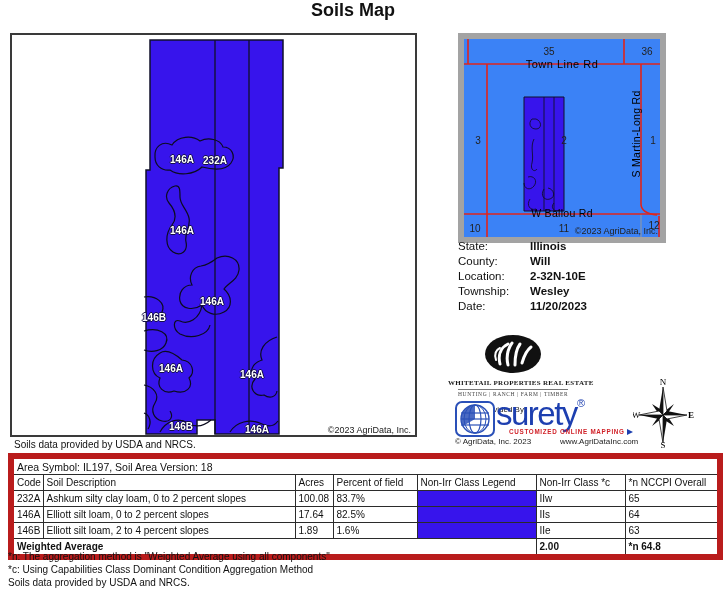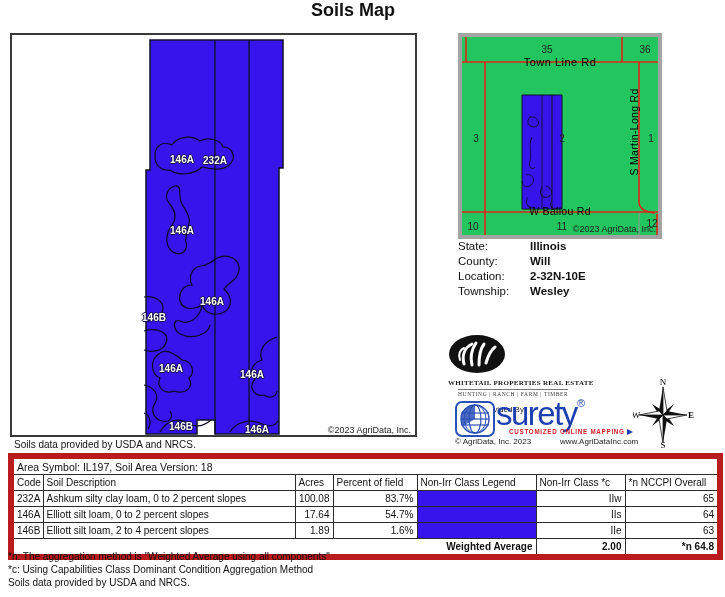--- a/index.html
+++ b/index.html
@@ -11,51 +11,51 @@
   .page-title{left:0;top:6;width:706px;text-align:center;font-size:18px;font-weight:bold;}
   
   .map-panel{left:10px;top:33px;width:403px;height:400px;border:2px solid #3a3a3a;background:#fff;}
   .soil-label{
     position:absolute;transform:translate(-50%,-50%);
     font-size:10px;font-weight:600;color:#fff;white-space:nowrap;
     text-shadow:1px 0 0 #141046,-1px 0 0 #141046,0 1px 0 #141046,0 -1px 0 #141046;
   }
   .map-copy{position:absolute;right:4px;bottom:0px;font-size:9px;color:#222;}
   
-  .loc-panel{left:458px;top:33px;width:196px;height:198px;border:4px solid #a3a3a3;background:#22c55e;}
+  .loc-panel{left:458px;top:33px;width:196px;height:198px;border:6px solid #a3a3a3;background:#3b82f6;}
   .sec-num{position:absolute;transform:translate(-50%,-50%);font-size:10px;color:#222;}
   .road-label{position:absolute;color:#000;white-space:nowrap;}
   .road-top{left:0;right:0;top:19px;text-align:center;font-size:11px;letter-spacing:.5px;}
   .road-bottom{left:0;right:0;top:168px;text-align:center;font-size:10.5px;letter-spacing:.3px;}
   .road-right{left:117px;top:89px;width:110px;text-align:center;font-size:10.5px;letter-spacing:.3px;transform:rotate(-90deg);}
   .loc-copy{position:absolute;right:2px;bottom:1px;font-size:9px;color:#222;background:rgba(255,255,255,.0);}
   
   .info{left:458px;top:239px;width:220px;font-size:11.5px;}
   .info-row{height:15px;line-height:15px;}
   .info-row .lbl{display:inline-block;width:72px;}
   .info-row .val{font-weight:bold;}
   
-  .wt{left:448px;top:334px;width:130px;}
+  .wt{left:448px;top:334px;width:130px;text-align:center;}
   .wt-title{font-family:"Liberation Serif",serif;font-size:7px;font-weight:bold;letter-spacing:.3px;color:#1a1a1a;white-space:nowrap;margin-top:1px;}
   .wt-tag{font-family:"Liberation Serif",serif;font-size:5.5px;letter-spacing:.6px;color:#444;white-space:nowrap;border-top:1px solid #777;margin:2px 10px 0;padding-top:1px;}
   .maps-by{left:459px;top:405px;font-size:8px;color:#222;}
   
   .surety-name{left:496px;top:395px;font-size:33px;font-weight:normal;color:#1d3fb0;letter-spacing:-1.5px;}
   .surety-reg{font-size:11px;vertical-align:18px;letter-spacing:0;}
   .surety-tag{left:509px;top:428px;font-size:6.3px;font-weight:bold;color:#d01f26;letter-spacing:.7px;}
   .surety-arrow{display:inline-block;width:0;height:0;border-top:3px solid transparent;border-bottom:3px solid transparent;border-left:6px solid #1d3fb0;margin-left:2px;vertical-align:-1px;}
   .surety-copy{left:455px;top:437px;font-size:8px;color:#222;}
   .surety-url{left:560px;top:437px;font-size:8px;color:#222;}
   
   .pre-note{left:14px;top:439px;font-size:10px;}
   .soil-table{left:8px;top:453px;}
   table{border-collapse:collapse;table-layout:fixed;width:709px;font-size:10px;}
   td,th{border:1px solid #2b2b2b;padding:1px 3px;height:13px;overflow:hidden;white-space:nowrap;font-weight:normal;text-align:left;vertical-align:middle;}
   table{border:6px solid #b91c1c;}
-  td.r{text-align:right;}
+  td.r{text-align:left;}
   td.legend{background:#3714ec;}
   tr.wavg td{font-weight:bold;}
   .footnotes{left:8px;top:550px;font-size:10px;line-height:13px;}
   .compass{left:633px;top:379px;}
   svg text{font-family:"Liberation Serif",serif;}
 </style>
 </head>
 <body>
 
 <div class="abs page-title">Soils Map</div>
@@ -128,20 +128,21 @@
   <span class="road-label road-top">Town Line Rd</span>
   <span class="road-label road-right">S Martin-Long Rd</span>
   <span class="loc-copy">©2023 AgriData, Inc.</span>
 </div>
 
 <div class="abs info">
   <div class="info-row"><span class="lbl">State:</span><span class="val">Illinois</span></div>
   <div class="info-row"><span class="lbl">County:</span><span class="val">Will</span></div>
   <div class="info-row"><span class="lbl">Location:</span><span class="val">2-32N-10E</span></div>
   <div class="info-row"><span class="lbl">Township:</span><span class="val">Wesley</span></div>
+  <div class="info-row"><span class="lbl">Date:</span><span class="val">11/20/2023</span></div>
 </div>
 
 <div class="abs wt">
   <svg width="58" height="40" viewBox="0 0 58 40">
     <ellipse cx="29" cy="20" rx="28" ry="19" fill="#111"></ellipse>
     <g stroke="#fff" stroke-width="3" fill="none" stroke-linecap="round">
       <path d="M16,30 C14,22 16,14 24,10"></path>
       <path d="M24,31 C22,23 24,15 28,9"></path>
       <path d="M31,31 C31,22 33,14 36,10"></path>
       <path d="M38,29 C40,22 43,16 47,13"></path>
@@ -221,21 +222,21 @@
       <td class="r">100.08</td>
       <td class="r">83.7%</td>
       <td class="legend"></td>
       <td class="r">IIw</td>
       <td class="r">65</td>
     </tr>
     <tr>
       <td>146A</td>
       <td>Elliott silt loam, 0 to 2 percent slopes</td>
       <td class="r">17.64</td>
-      <td class="r">54.7%</td>
+      <td class="r">82.5%</td>
       <td class="legend"></td>
       <td class="r">IIs</td>
       <td class="r">64</td>
     </tr>
     <tr>
       <td>146B</td>
       <td>Elliott silt loam, 2 to 4 percent slopes</td>
       <td class="r">1.89</td>
       <td class="r">1.6%</td>
       <td class="legend"></td>

